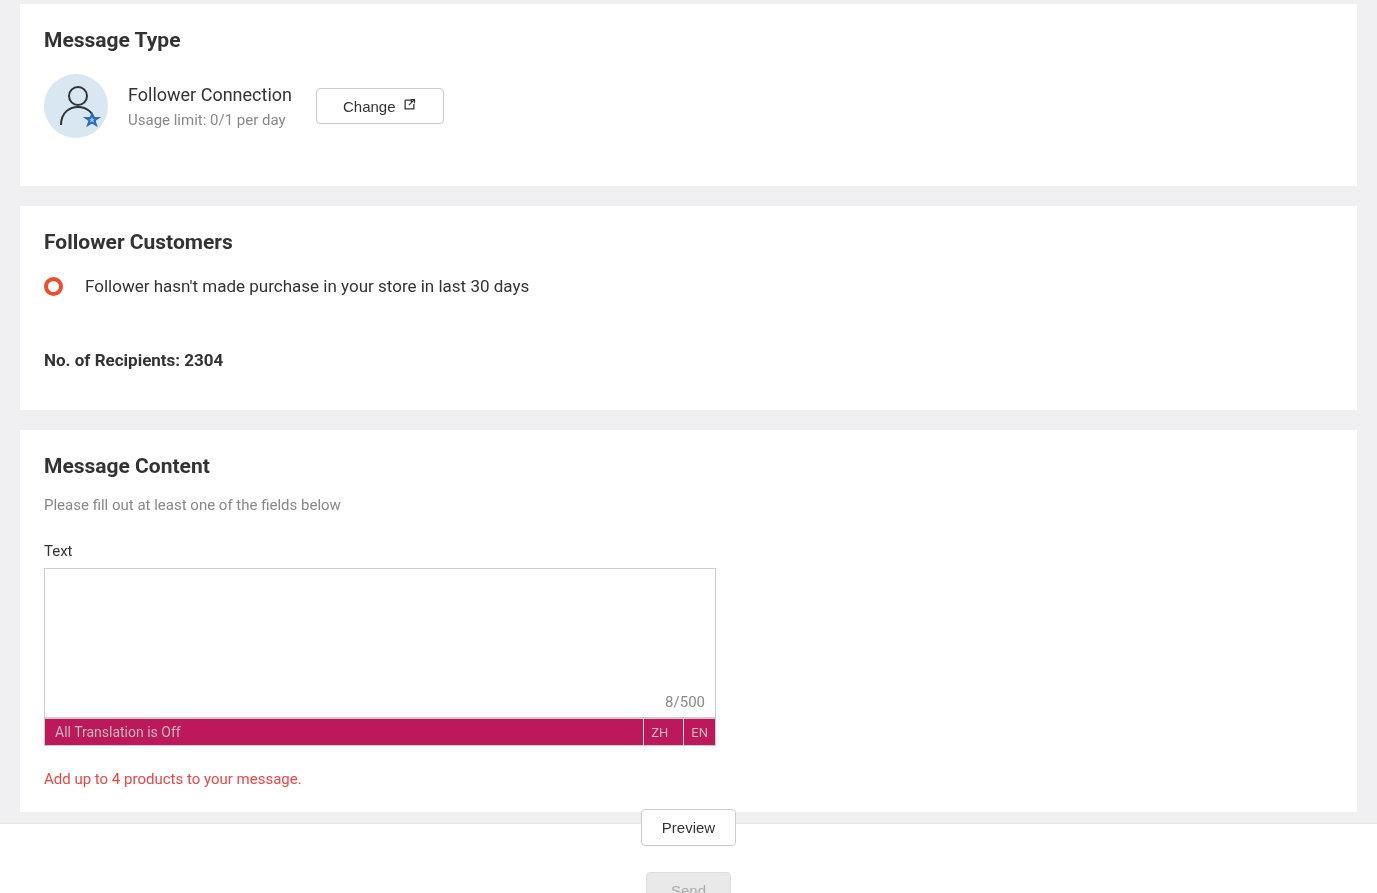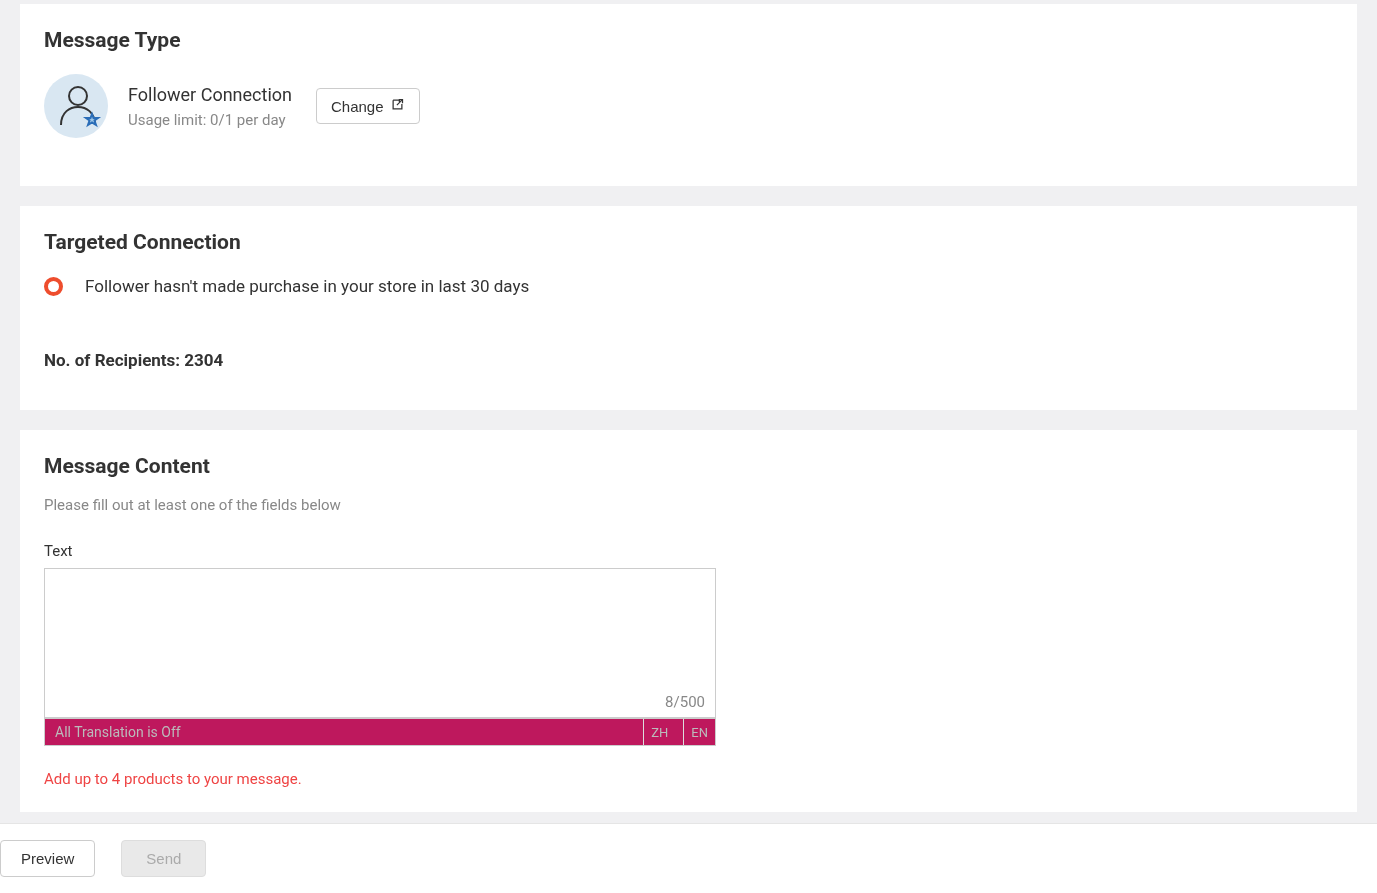--- a/index.html
+++ b/index.html
@@ -48,21 +48,21 @@
     background: #d9e7f2;
   }
   .avatar svg { position: absolute; inset: 0; }
   .mtype-info { margin-left: 6px; }
   .mtype-name { font-size: 18px; color: #333; }
   .mtype-usage { font-size: 15px; color: #888; margin-top: 6px; }
   .change-btn {
     margin-left: 10px;
     border: 1px solid #ccc;
     background: #fff;
-    padding: 8px 14px;
+    padding: 8px 26px;
     font-size: 15px;
     border-radius: 4px;
     color: #333;
     cursor: pointer;
     display: inline-flex;
     align-items: center;
     gap: 6px;
   }
   .change-btn svg { width: 15px; height: 15px; stroke: #333; }
   
@@ -150,22 +150,24 @@
     margin-top: 6px;
   }
   
   .footer {
     position: fixed;
     left: 0; right: 0; bottom: 0;
     background: #fff;
     border-top: 1px solid #e5e5e5;
     height: 70px;
     display: flex;
+    justify-content: center;
     align-items: center;
     gap: 26px;
+    flex-direction: column;
   }
   .btn {
     border: 1px solid #ccc;
     background: #fff;
     padding: 9px 20px;
     font-size: 15px;
     border-radius: 4px;
     color: #333;
     cursor: pointer;
   }
@@ -208,21 +210,21 @@
             <path d="M5 5 H15 V8 M5 5 V19 H19 V11"></path>
             <path d="M19 5 L11 13"></path>
             <path d="M14 4 H20 V10"></path>
           </svg>
         </span>
       </button>
     </div>
   </div>
 
   <div class="card" style="padding-bottom:40px;">
-    <h2 class="section-title">Targeted Connection</h2>
+    <h2 class="section-title">Follower Customers</h2>
     <div class="radio-row">
       <span class="radio"></span>
       <span class="radio-label">Follower hasn't made purchase in your store in last 30 days</span>
     </div>
     <div class="recipients">No. of Recipients: 2304</div>
   </div>
 
   <div class="card" style="padding-bottom:24px;">
     <h2 class="section-title">Message Content</h2>
     <div class="subtext">Please fill out at least one of the fields below</div>

